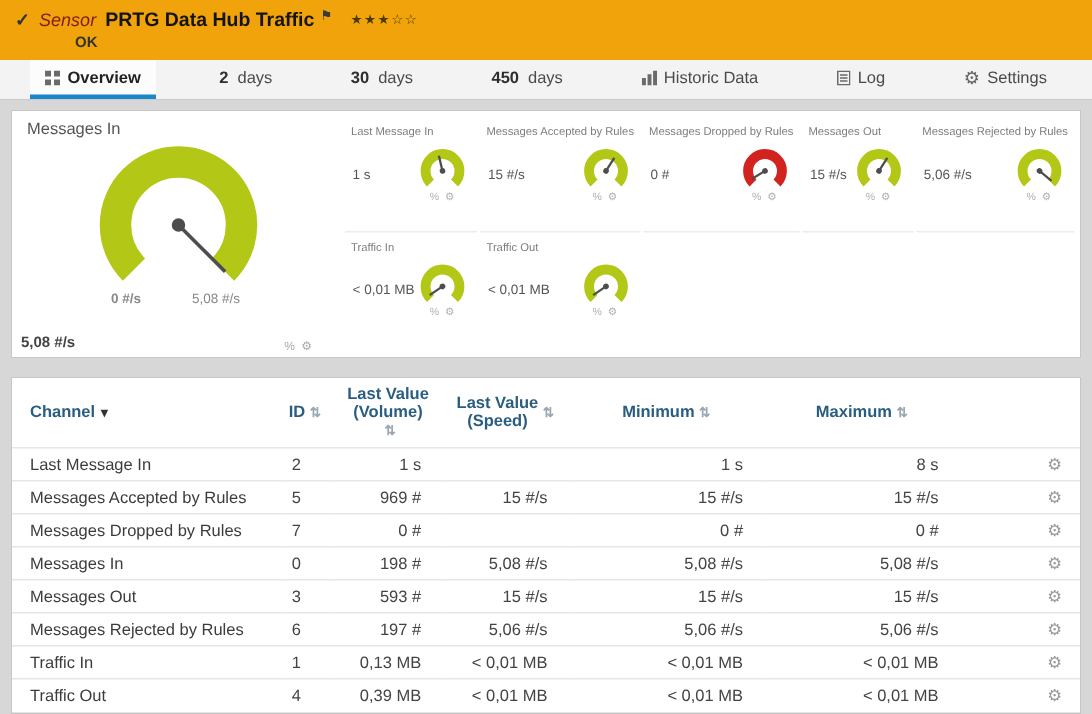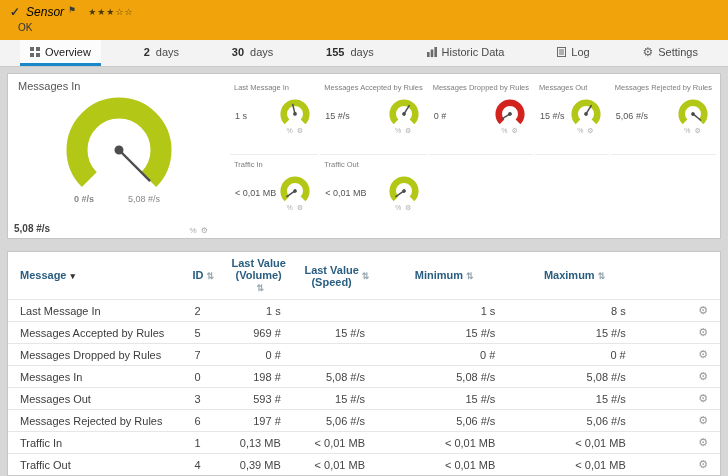--- a/index.html
+++ b/index.html
@@ -4,32 +4,32 @@
 <style>
   * { margin:0; padding:0; box-sizing:border-box; }
   html,body { width:728px; height:476px; overflow:hidden; }
   body { font-family:"Liberation Sans", sans-serif; background:#d7d7d7; }
   .page { width:728px; height:476px; display:flex; flex-direction:column; }
 
   
   .topbar { height:40px; background:#f0a30a; padding:5px 10px 0 10px; flex:none; }
   .topbar-row1 { display:flex; align-items:center; gap:6px; }
   .check-icon { color:#333; font-size:12px; font-weight:bold; }
-  .kind-label { font-style:italic; font-size:12px; color:#000000; }
+  .kind-label { font-style:italic; font-size:12px; color:#7f1d1d; }
   .sensor-title { font-size:13px; font-weight:bold; color:#141414; }
   .flag-icon { font-size:9px; color:#3a3a3a; align-self:flex-start; margin-left:-2px; }
   .stars { font-size:9px; color:#4a3a05; letter-spacing:1px; margin-left:6px; }
-  .status-text { margin-left:8px; margin-top:3px; font-size:10px; font-weight:normal; color:#333; }
+  .status-text { margin-left:40px; margin-top:3px; font-size:10px; font-weight:bold; color:#333; }
 
   
   .tabbar { height:27px; background:#f3f3f3; border-bottom:1px solid #c9c9c9;
             display:flex; justify-content:space-between; padding:0 20px; flex:none; }
   .tab { display:flex; align-items:center; gap:5px; padding:0 10px; font-size:11px;
          color:#4a4a4a; cursor:pointer; border-bottom:3px solid transparent; }
-  .tab.active { background:#fcfcfc; border-bottom-color:#1a87c9; color:#222; font-weight:normal; }
+  .tab.active { background:#fcfcfc; border-bottom-color:#1a87c9; color:#222; font-weight:bold; }
   .tab b { font-weight:bold; color:#2e2e2e; margin-right:1px; }
   .tab-icon { display:inline-flex; align-items:center; }
   .gear-glyph { font-size:12px; color:#666; line-height:1; }
 
   
   .panel { background:#fff; border:1px solid #c6c6c6; margin:0 7px; }
   .overview-panel { margin-top:6px; height:166px; position:relative; flex:none; }
 
   
   .main-gauge { position:absolute; left:0; top:0; width:215px; height:164px; padding:6px 0 0 10px; }
@@ -69,20 +69,21 @@
 </style>
 </head>
 <body>
 
 <div class="page">
 
   <div class="topbar">
     <div class="topbar-row1">
       <span class="check-icon">✓</span>
       <span class="kind-label">Sensor</span>
+      <span class="sensor-title">PRTG Data Hub Traffic</span>
       <span class="flag-icon">⚑</span>
       <span class="stars">★★★☆☆</span>
     </div>
     <div class="status-text">OK</div>
   </div>
 
   <div class="tabbar" id="tabbar">
       <div class="tab active">
         <span class="tab-icon">
           <svg width="10" height="10" viewBox="0 0 10 10" fill="#6a6a6a">
@@ -96,21 +97,21 @@
       </div>
       <div class="tab">
         <b>2</b>
         <span class="tab-label"> days</span>
       </div>
       <div class="tab">
         <b>30</b>
         <span class="tab-label"> days</span>
       </div>
       <div class="tab">
-        <b>155</b>
+        <b>450</b>
         <span class="tab-label"> days</span>
       </div>
       <div class="tab">
         <span class="tab-icon">
           <svg width="10" height="10" viewBox="0 0 10 10" fill="#6a6a6a">
             <rect x="0" y="5" width="2.6" height="5"></rect>
             <rect x="3.7" y="2.5" width="2.6" height="7.5"></rect>
             <rect x="7.4" y="0" width="2.6" height="10"></rect>
           </svg>
         </span>
@@ -277,21 +278,21 @@
           <col style="width:34px">
           <col style="width:72px">
         <col style="width:84px">
           <col style="width:130px">
           <col style="width:130px">
           <col style="width:80px">
       </colgroup>
       <thead>
         <tr>
           <th class="col-channel">
-            <span>Message</span><span class="caret-glyph">▾</span>
+            <span>Channel</span><span class="caret-glyph">▾</span>
           </th>
           <th class="col-id">
             <span>ID</span><span class="sort-glyph">⇅</span>
           </th>
           <th>
             <span class="two">Last Value
 (Volume)</span><span class="sort-glyph">⇅</span>
           </th>
           <th>
             <span class="two">Last Value

